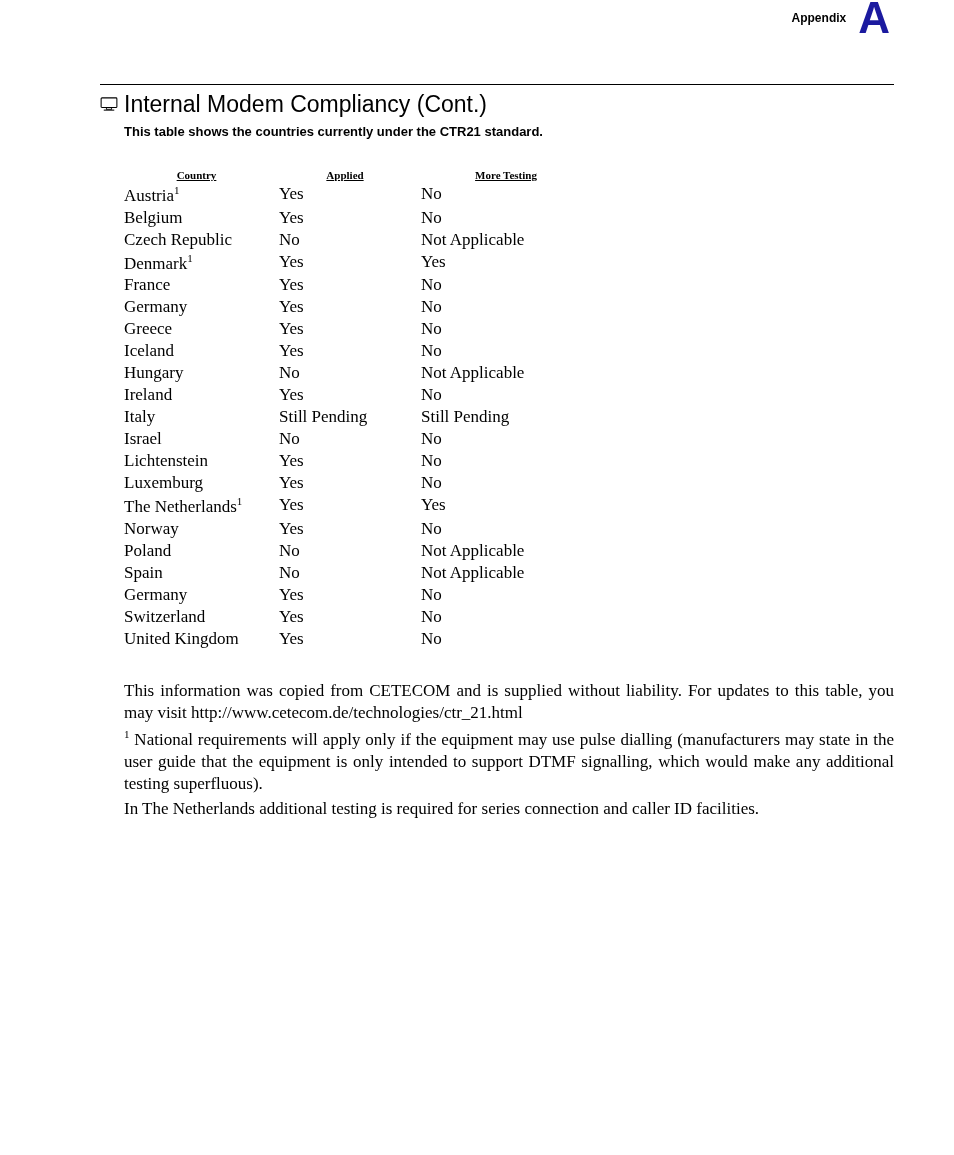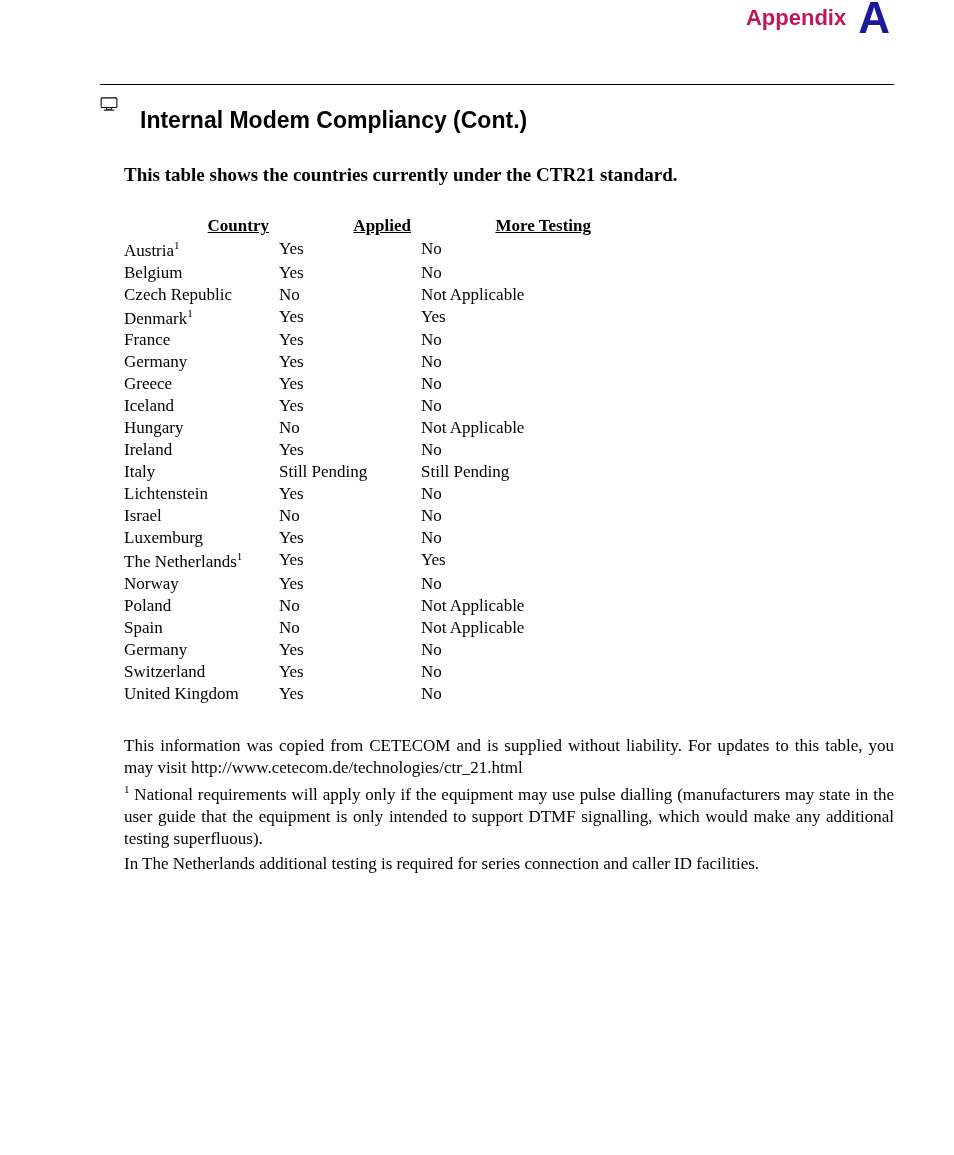--- a/index.html
+++ b/index.html
@@ -20,22 +20,22 @@
     position: relative;
   }
   .appendix-wrap {
     text-align: right;
     margin-top: -44px;
     padding-right: 4px;
   }
   .appendix-label {
     font-family: Arial, Helvetica, sans-serif;
     font-weight: bold;
-    font-size: 22px;
-    color: #be185d;
+    font-size: 12px;
+    color: #000000;
     vertical-align: middle;
   }
   .appendix-letter {
     font-family: Arial, Helvetica, sans-serif;
     font-weight: 900;
     font-size: 44px;
     color: #1b1a9f;
     display: inline-block;
     vertical-align: middle;
     margin-left: 8px;
@@ -49,43 +49,43 @@
   .title-icon {
     width: 18px;
     height: 14px;
     margin-right: 6px;
     margin-top: 6px;
     flex-shrink: 0;
   }
   .title-icon svg { display:block; }
   .page-title {
     font-family: Arial, Helvetica, sans-serif;
+    font-weight: normal;
+    font-size: 23px;
+    margin: 0;
+    text-align: center;
+  }
+  .subtitle {
+    font-family: Liberation Sans, sans-serif;
     font-weight: bold;
-    font-size: 23px;
-    margin: 16px;
-    text-align: center;
-  }
-  .subtitle {
-    font-family: Liberation Serif, serif;
-    font-weight: bold;
-    font-size: 19px;
-    margin: 14px 0 0 24px;
+    font-size: 13px;
+    margin: 6px 0 0 24px;
   }
   .table-wrap {
     margin: 30px 0 0 24px;
   }
   table {
     border-collapse: collapse;
   }
   th {
-    text-align: right;
+    text-align: center;
     font-family: "Times New Roman", Times, serif;
     font-weight: bold;
     text-decoration: underline;
-    font-size: 17px;
+    font-size: 11px;
     padding: 0 10px 2px 0;
   }
   td {
     font-size: 17px;
     padding: 1px 10px 1px 0;
     vertical-align: top;
     white-space: nowrap;
   }
   .col-country { width: 145px; }
   .col-applied { width: 132px; }
@@ -183,27 +183,27 @@
             <td class="col-country">Ireland</td>
             <td class="col-applied">Yes</td>
             <td class="col-more">No</td>
           </tr>
           <tr>
             <td class="col-country">Italy</td>
             <td class="col-applied">Still Pending</td>
             <td class="col-more">Still Pending</td>
           </tr>
           <tr>
+            <td class="col-country">Israel</td>
+            <td class="col-applied">No</td>
+            <td class="col-more">No</td>
+          </tr>
+          <tr>
             <td class="col-country">Lichtenstein</td>
             <td class="col-applied">Yes</td>
-            <td class="col-more">No</td>
-          </tr>
-          <tr>
-            <td class="col-country">Israel</td>
-            <td class="col-applied">No</td>
             <td class="col-more">No</td>
           </tr>
           <tr>
             <td class="col-country">Luxemburg</td>
             <td class="col-applied">Yes</td>
             <td class="col-more">No</td>
           </tr>
           <tr>
             <td class="col-country">The Netherlands<span class="fn">1</span></td>
             <td class="col-applied">Yes</td>

